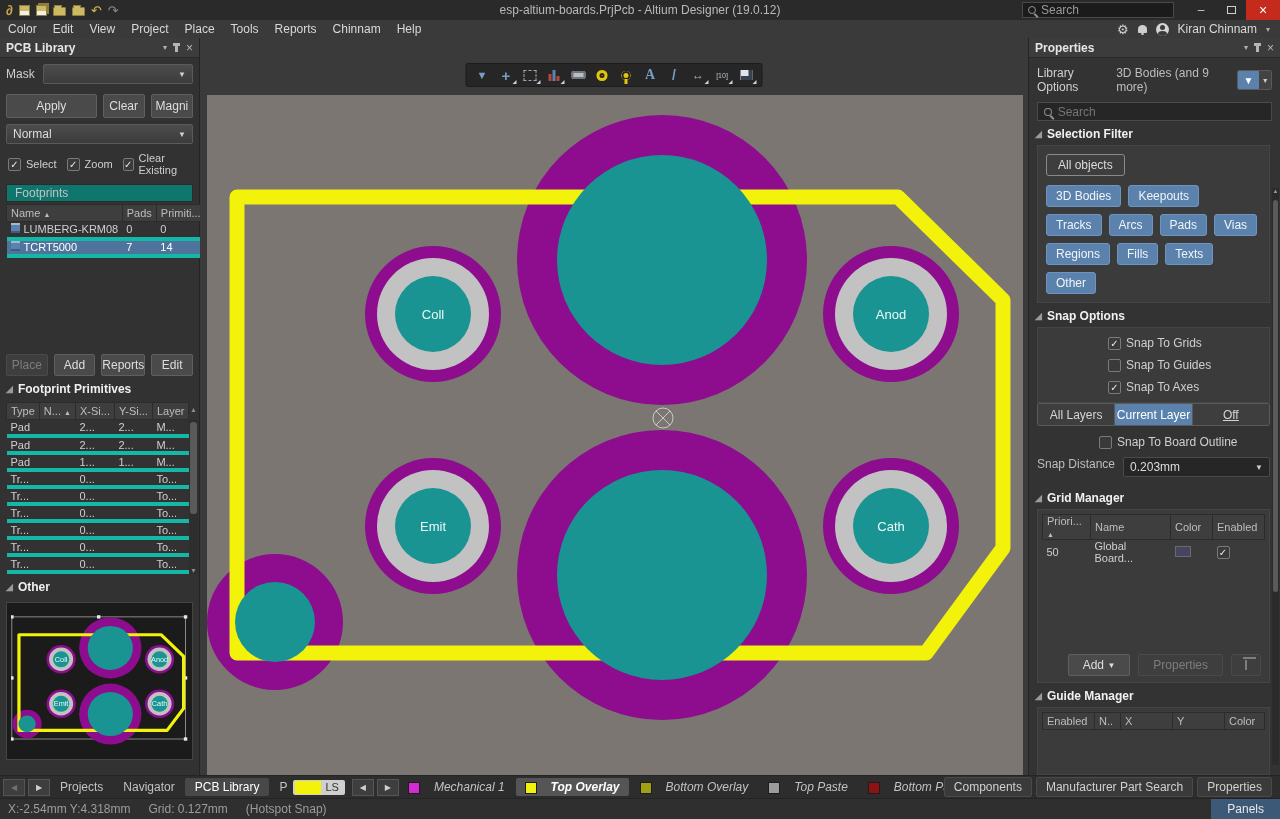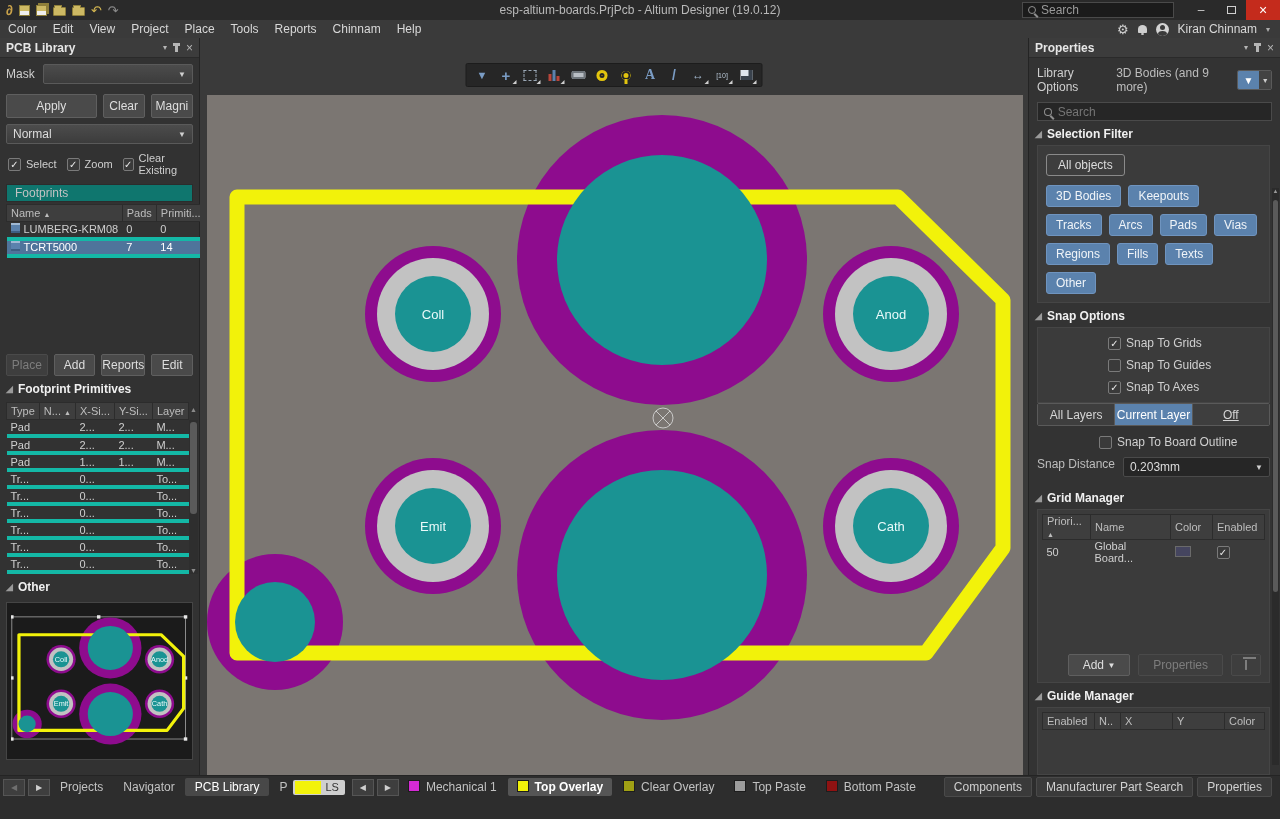--- a/index.html
+++ b/index.html
@@ -162,21 +162,21 @@
                display:flex; align-items:center; overflow:hidden; border-top:1px solid #242424; }
   .nav-ar { width:22px; height:17px; background:#3e3e3e; border:1px solid #555; display:flex; align-items:center;
             justify-content:center; font-size:8px; color:#cfcfcf; margin-left:3px; }
   .nav-ar.dim { color:#6f6f6f; }
   .ptab { padding:2px 10px; color:#c2c2c2; }
   .ptab.active { background:#484848; color:#fff; border-radius:2px; }
   .ls-chip { display:flex; align-items:center; gap:4px; background:#cfcfcf; color:#333; border-radius:2px;
              padding:1px 6px 1px 2px; margin:0 4px; font-size:11px; }
   .ls-chip .sw { width:26px; height:13px; display:inline-block; }
   .layers { display:flex; align-items:center; gap:2px; overflow:hidden; flex:1; }
-  .layer { display:flex; align-items:flex-start; gap:6px; padding:2px 9px; color:#c2c2c2; white-space:nowrap; }
+  .layer { display:flex; align-items:flex-end; gap:14px; padding:2px 9px; color:#c2c2c2; white-space:nowrap;font-style:italic; }
   .layer.active { background:#555555; color:#fff; font-weight:bold; border-radius:2px; }
   .layer .sw { width:12px; height:12px; display:inline-block; border:1px solid #1d1d1d; }
   .rtabs { display:flex; align-items:center; gap:4px; padding-right:8px; }
   .rtab { padding:2px 9px; color:#d0d0d0; background:#3a3a3a; border:1px solid #4a4a4a; border-radius:2px; white-space:nowrap; }
   .statusbar { position:absolute; left:0; top:798px; width:1280px; height:21px; background:#2f2f2f;
                display:flex; align-items:center; color:#9c9c9c; gap:18px; padding-left:8px; border-top:1px solid #242424; }
   .panels-btn { margin-left:auto; height:21px; background:#3c5a78; color:#e8e8e8; display:flex; align-items:center;
                padding:0 16px; }
 </style>
 </head>
@@ -657,34 +657,40 @@
       <span class="layer">
           <span class="sw" style="background-color: rgb(212, 42, 212);"></span>
           <span>Mechanical 1</span>
         </span>
       <span class="layer active">
           <span class="sw" style="background-color: rgb(242, 242, 10);"></span>
           <span>Top Overlay</span>
         </span>
       <span class="layer">
           <span class="sw" style="background-color: rgb(160, 160, 20);"></span>
-          <span>Clear Overlay</span>
+          <span>Bottom Overlay</span>
         </span>
       <span class="layer">
           <span class="sw" style="background-color: rgb(156, 156, 156);"></span>
           <span>Top Paste</span>
         </span>
       <span class="layer">
           <span class="sw" style="background-color: rgb(143, 18, 18);"></span>
           <span>Bottom Paste</span>
         </span>
       <span class="layer"></span>
 
     </div>
     <div class="rtabs">
       <span class="rtab">Components</span>
       <span class="rtab">Manufacturer Part Search</span>
       <span class="rtab">Properties</span>
     </div>
   </div>
 
+  <div class="statusbar">
+    <span>X:-2.54mm Y:4.318mm</span>
+    <span>Grid: 0.127mm</span>
+    <span>(Hotspot Snap)</span>
+    <span class="panels-btn">Panels</span>
+  </div>
 
 </div>
 
 </body></html>

